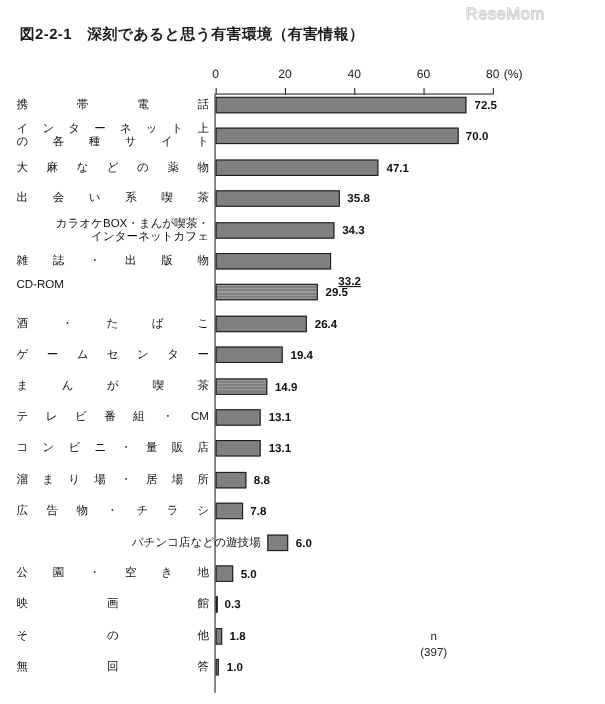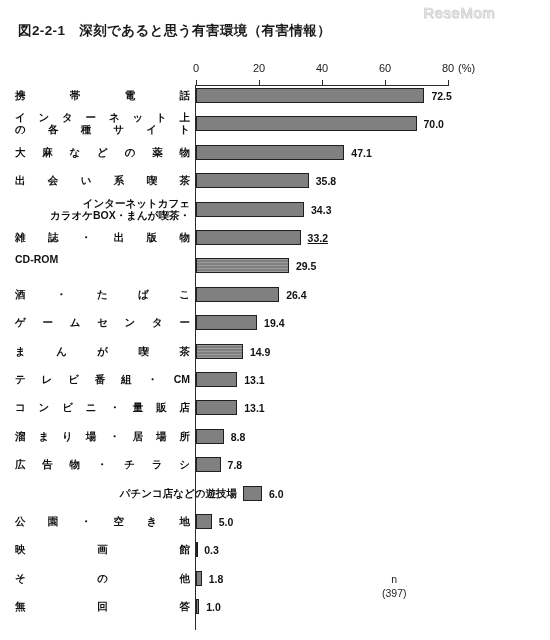--- a/index.html
+++ b/index.html
@@ -120,21 +120,20 @@
   }
   .row-label {
     position: absolute;
     right: 360px;        
     width: 175px;
     text-align: right;
     font-size: 10.5px;
     line-height: 12px;
     color: #111111;
     white-space: nowrap;
-    font-weight: bold;
   }
   .row-label .ln {
     display: block;
     text-align: justify;
     text-align-last: justify;
     white-space: nowrap;
   }
   .row-label.single .ln {
     text-align: justify;
     text-align-last: justify;
@@ -232,32 +231,32 @@
         </div>
         <div class="row" style="top: 173.2px;">
           <div class="row-label single" style="top: 1px;">
             <span class="ln">出会い系喫茶</span>
           </div>
           <div class="bar" style="width: 112.77px; top: 0px;"></div>
           <div class="bar-value" style="left: 315.77px; top: 2px;">35.8</div>
         </div>
         <div class="row" style="top: 201.6px;">
           <div class="row-label tight" style="top: -5px;">
+            <span class="ln">カラオケBOX・まんが喫茶・</span>
             <span class="ln">インターネットカフェ</span>
-            <span class="ln">カラオケBOX・まんが喫茶・</span>
           </div>
           <div class="bar" style="width: 108.045px; top: 0px;"></div>
           <div class="bar-value" style="left: 311.045px; top: 2px;">34.3</div>
         </div>
         <div class="row" style="top: 230px;">
           <div class="row-label single" style="top: 1px;">
             <span class="ln">雑誌・出版物</span>
           </div>
           <div class="bar" style="width: 104.58px; top: 0px;"></div>
-          <div class="bar-value" style="left: 307.58px; top: 2px; text-decoration: underline;">33.2</div>
+          <div class="bar-value" style="left: 307.58px; top: 20px; text-decoration: underline;">33.2</div>
         </div>
         <div class="row" style="top: 258.4px;">
           <div class="row-label" style="top: -5px;">
             <span class="ln">CD-ROM</span>
           </div>
           <div class="bar hatch" style="width: 92.925px; top: 0px;"></div>
           <div class="bar-value" style="left: 295.925px; top: 2px;">29.5</div>
         </div>
         <div class="row" style="top: 286.8px;">
           <div class="row-label single" style="top: 1px;">

